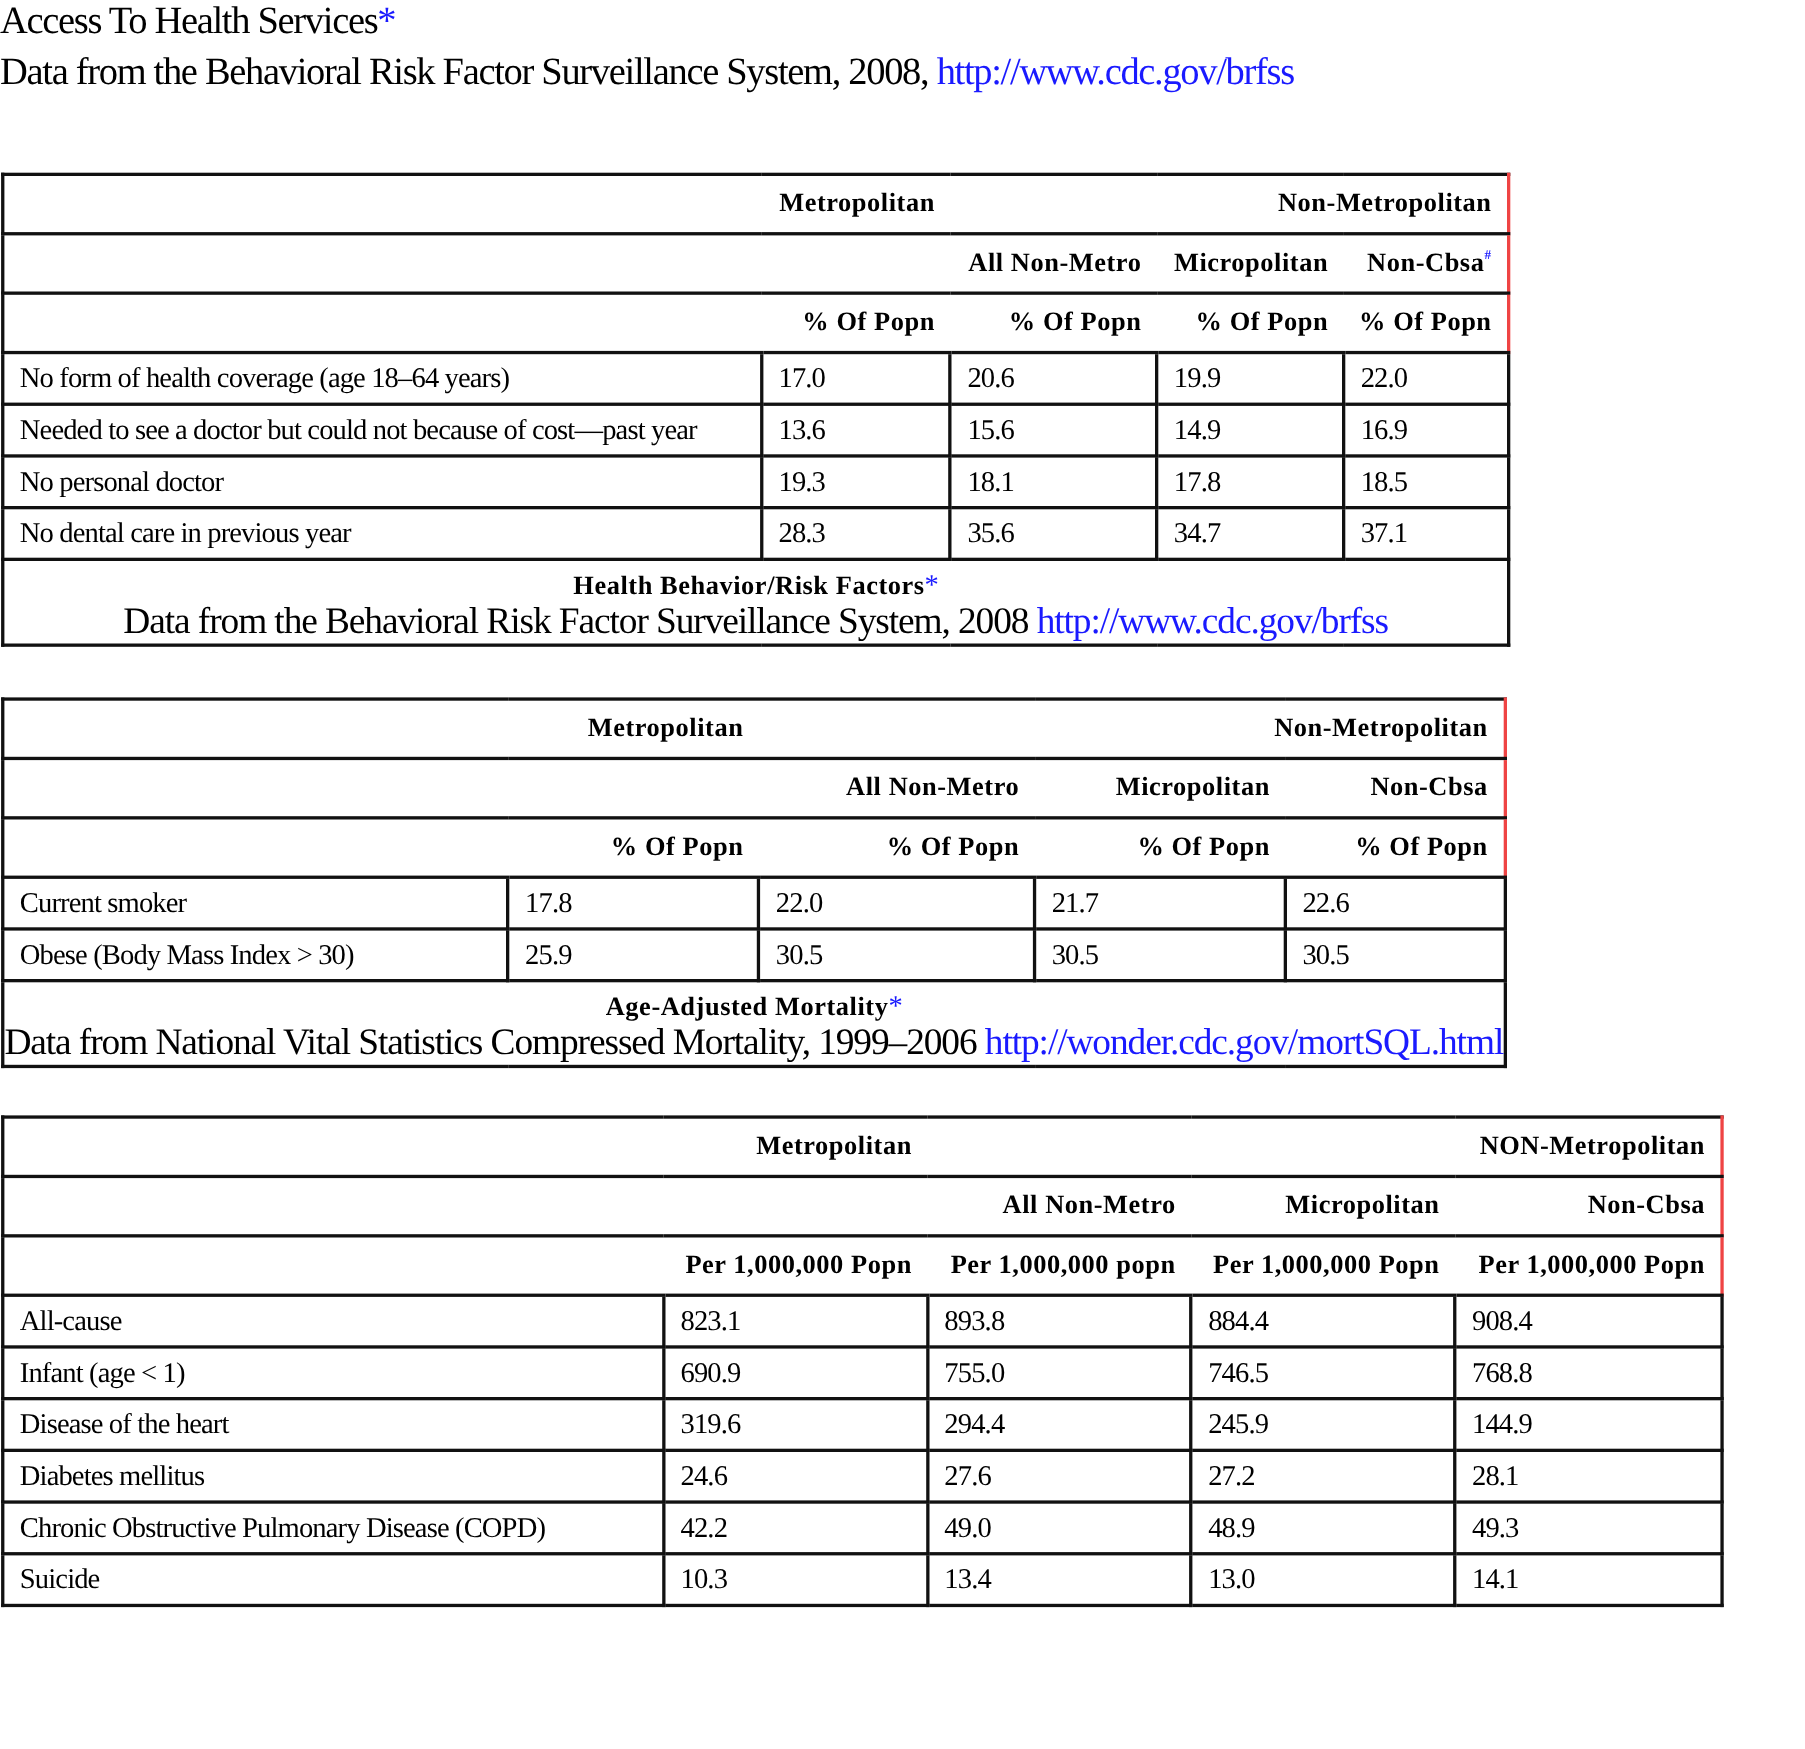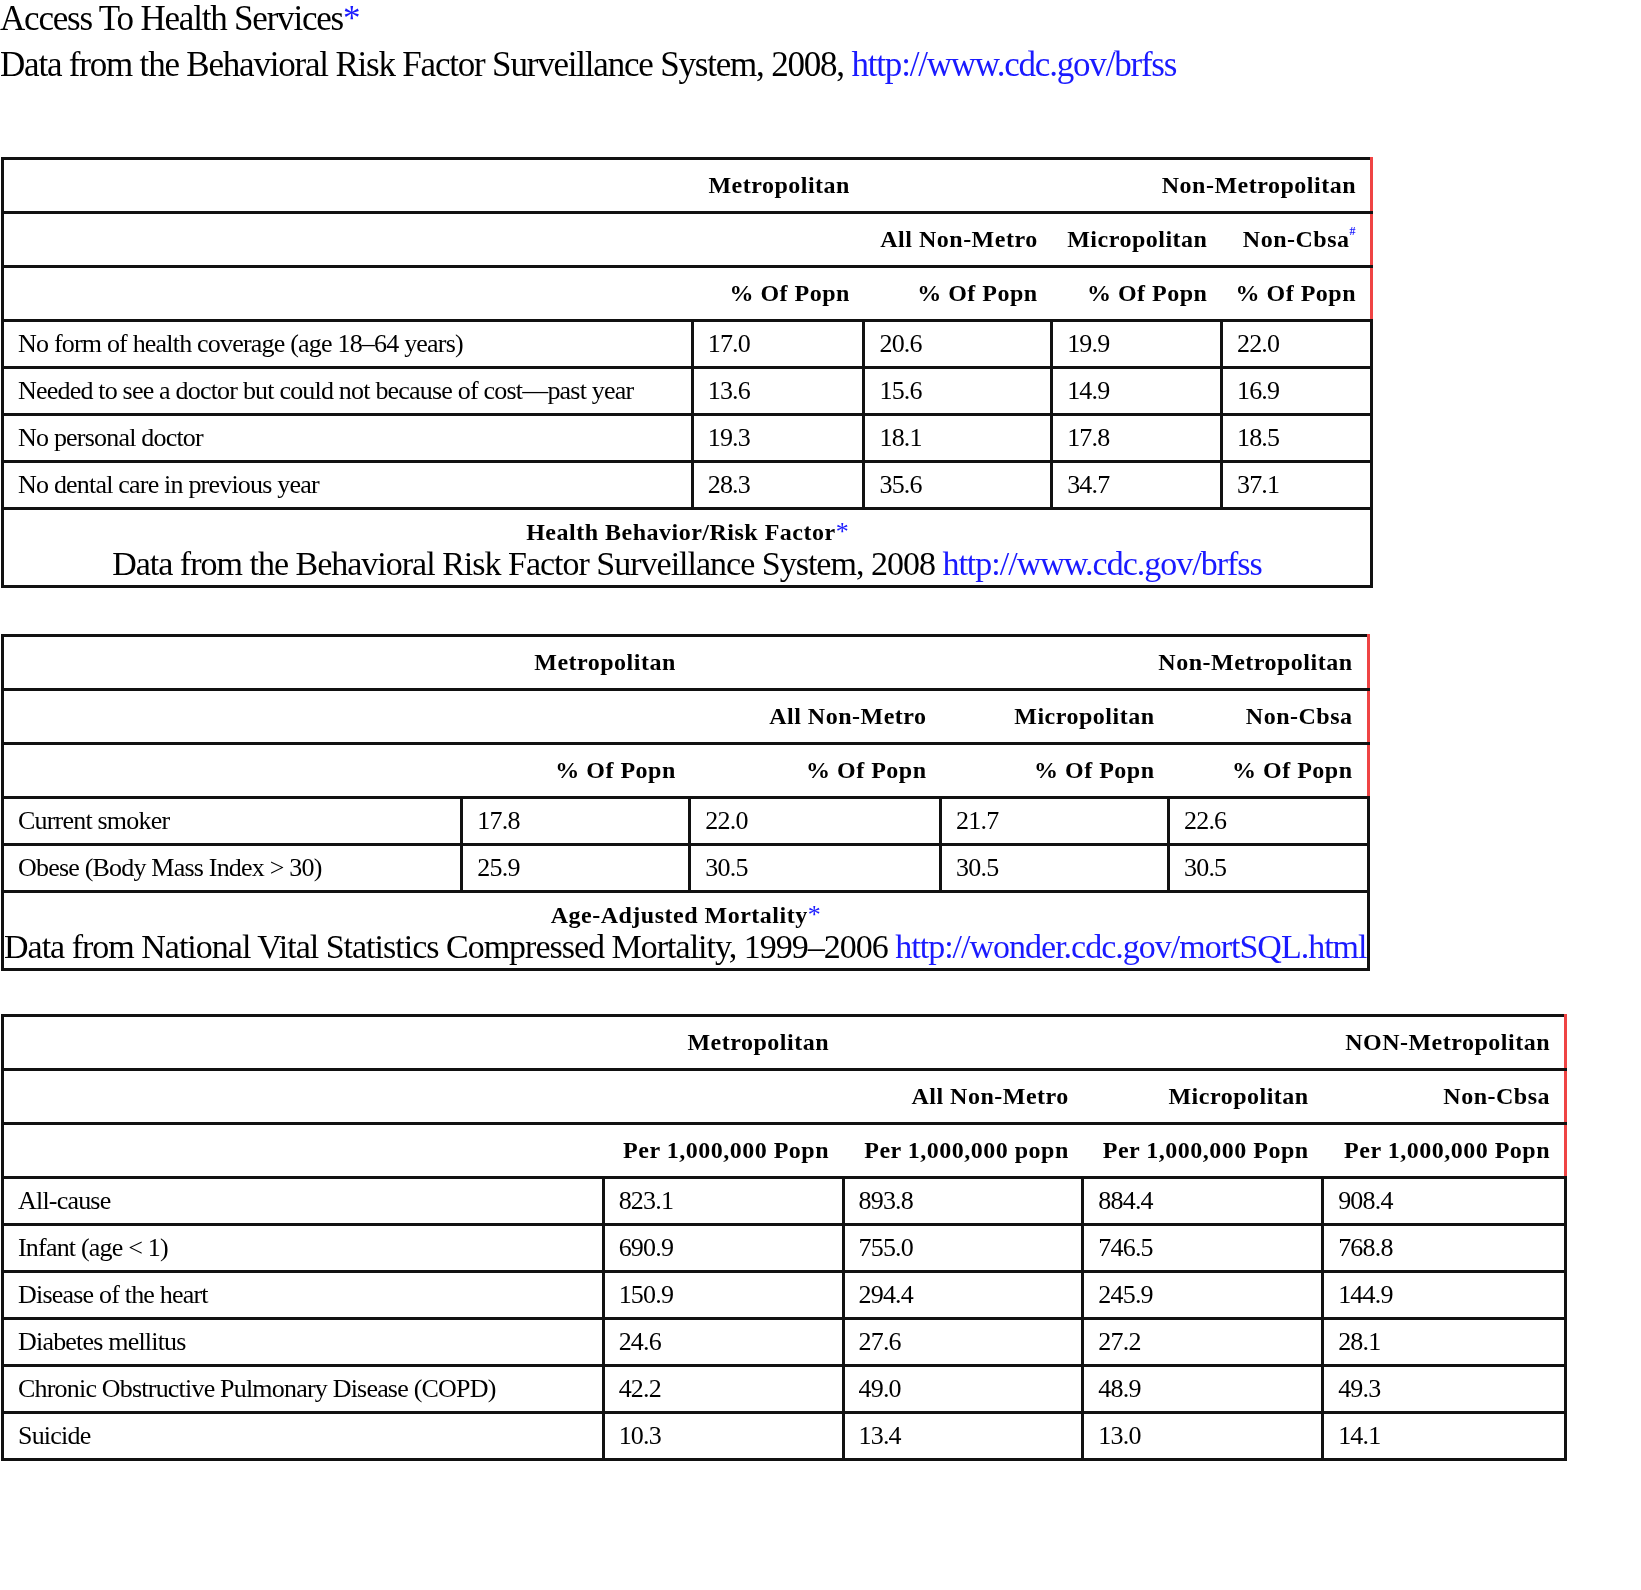--- a/index.html
+++ b/index.html
@@ -97,21 +97,21 @@
   </tr>
   <tr>
     <td class="rowlbl">No dental care in previous year</td>
     <td>28.3</td>
     <td>35.6</td>
     <td>34.7</td>
     <td>37.1</td>
   </tr>
   <tr>
     <td colspan="5" class="caption">
-      <div><span class="cap-title">Health Behavior/Risk Factor</span><span class="star">*</span></div>
+      <div><span class="cap-title">Health Behavior/Risk Factors</span><span class="star">*</span></div>
       <div class="cap-sub"><span>Data from the Behavioral Risk Factor Surveillance System, 2008 </span><span class="link">http://www.cdc.gov/brfss</span></div>
     </td>
   </tr>
 </tbody>
   </table>
 
 <table class="dt" id="t2">
   <colgroup>
       <col style="width:403px">
       <col style="width:200px">
@@ -199,21 +199,21 @@
   </tr>
   <tr>
     <td class="rowlbl">Infant (age &lt; 1)</td>
     <td>690.9</td>
     <td>755.0</td>
     <td>746.5</td>
     <td>768.8</td>
   </tr>
   <tr>
     <td class="rowlbl">Disease of the heart</td>
-    <td>150.9</td>
+    <td>319.6</td>
     <td>294.4</td>
     <td>245.9</td>
     <td>144.9</td>
   </tr>
   <tr>
     <td class="rowlbl">Diabetes mellitus</td>
     <td>24.6</td>
     <td>27.6</td>
     <td>27.2</td>
     <td>28.1</td>

